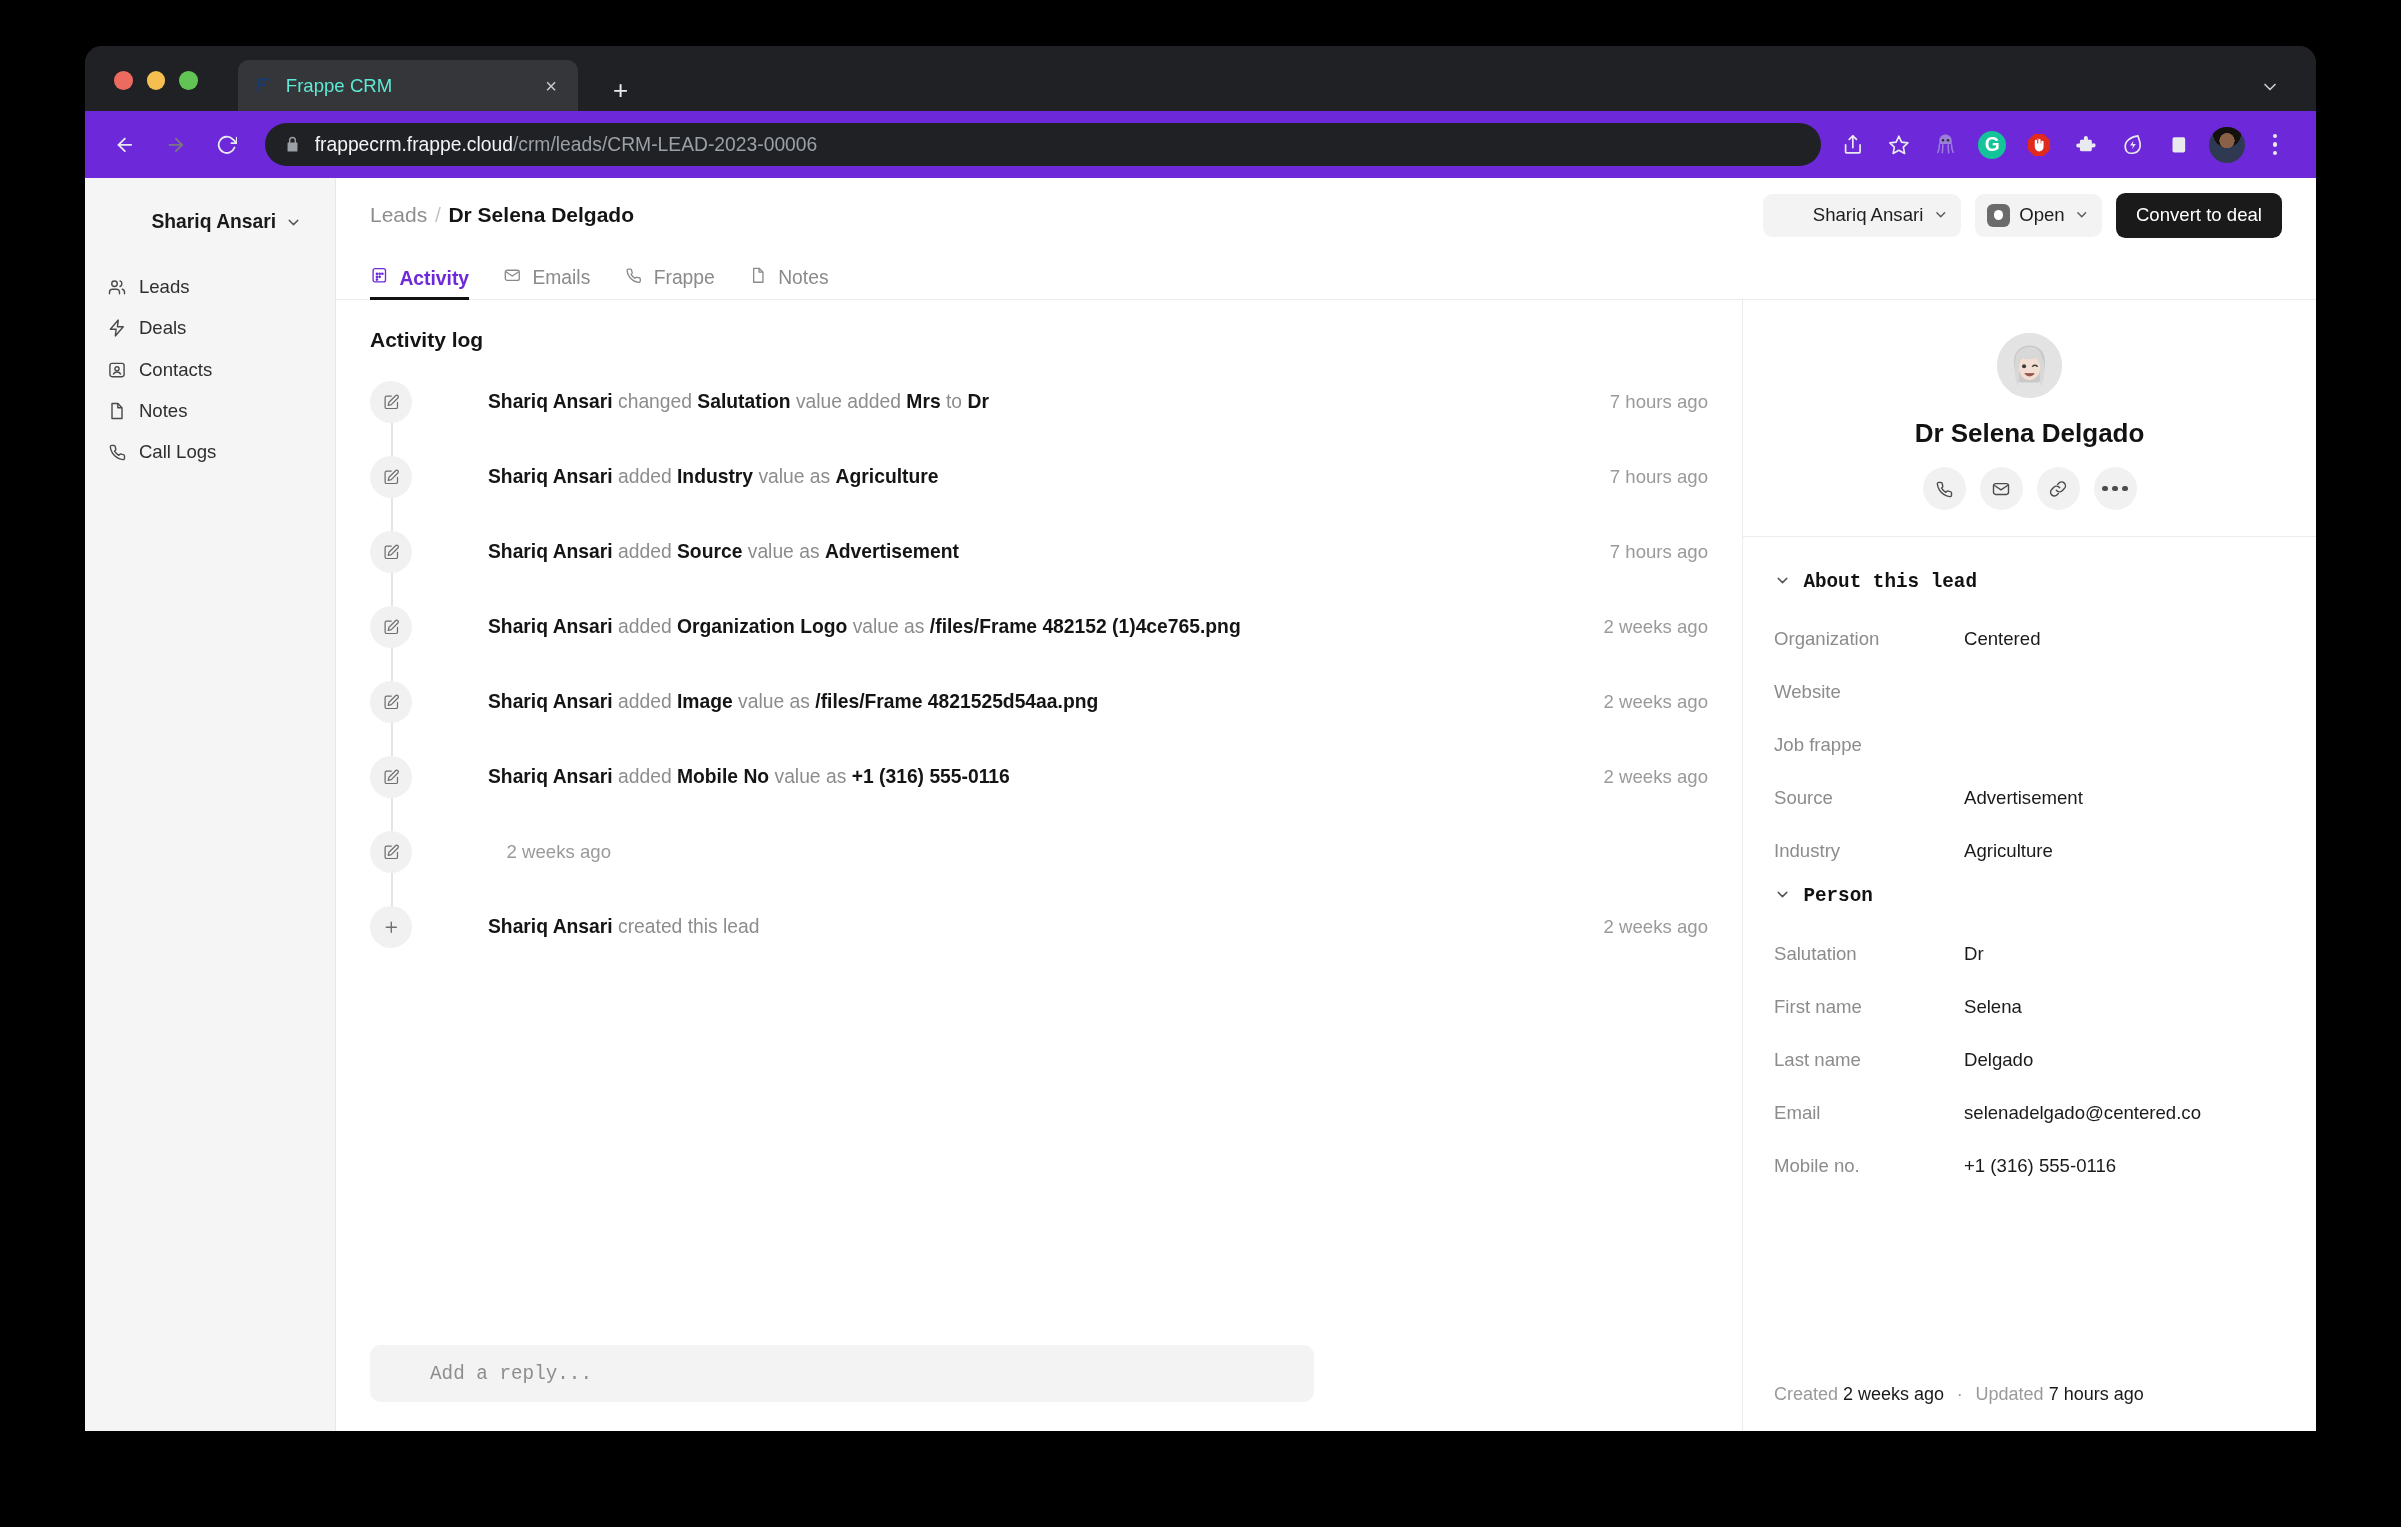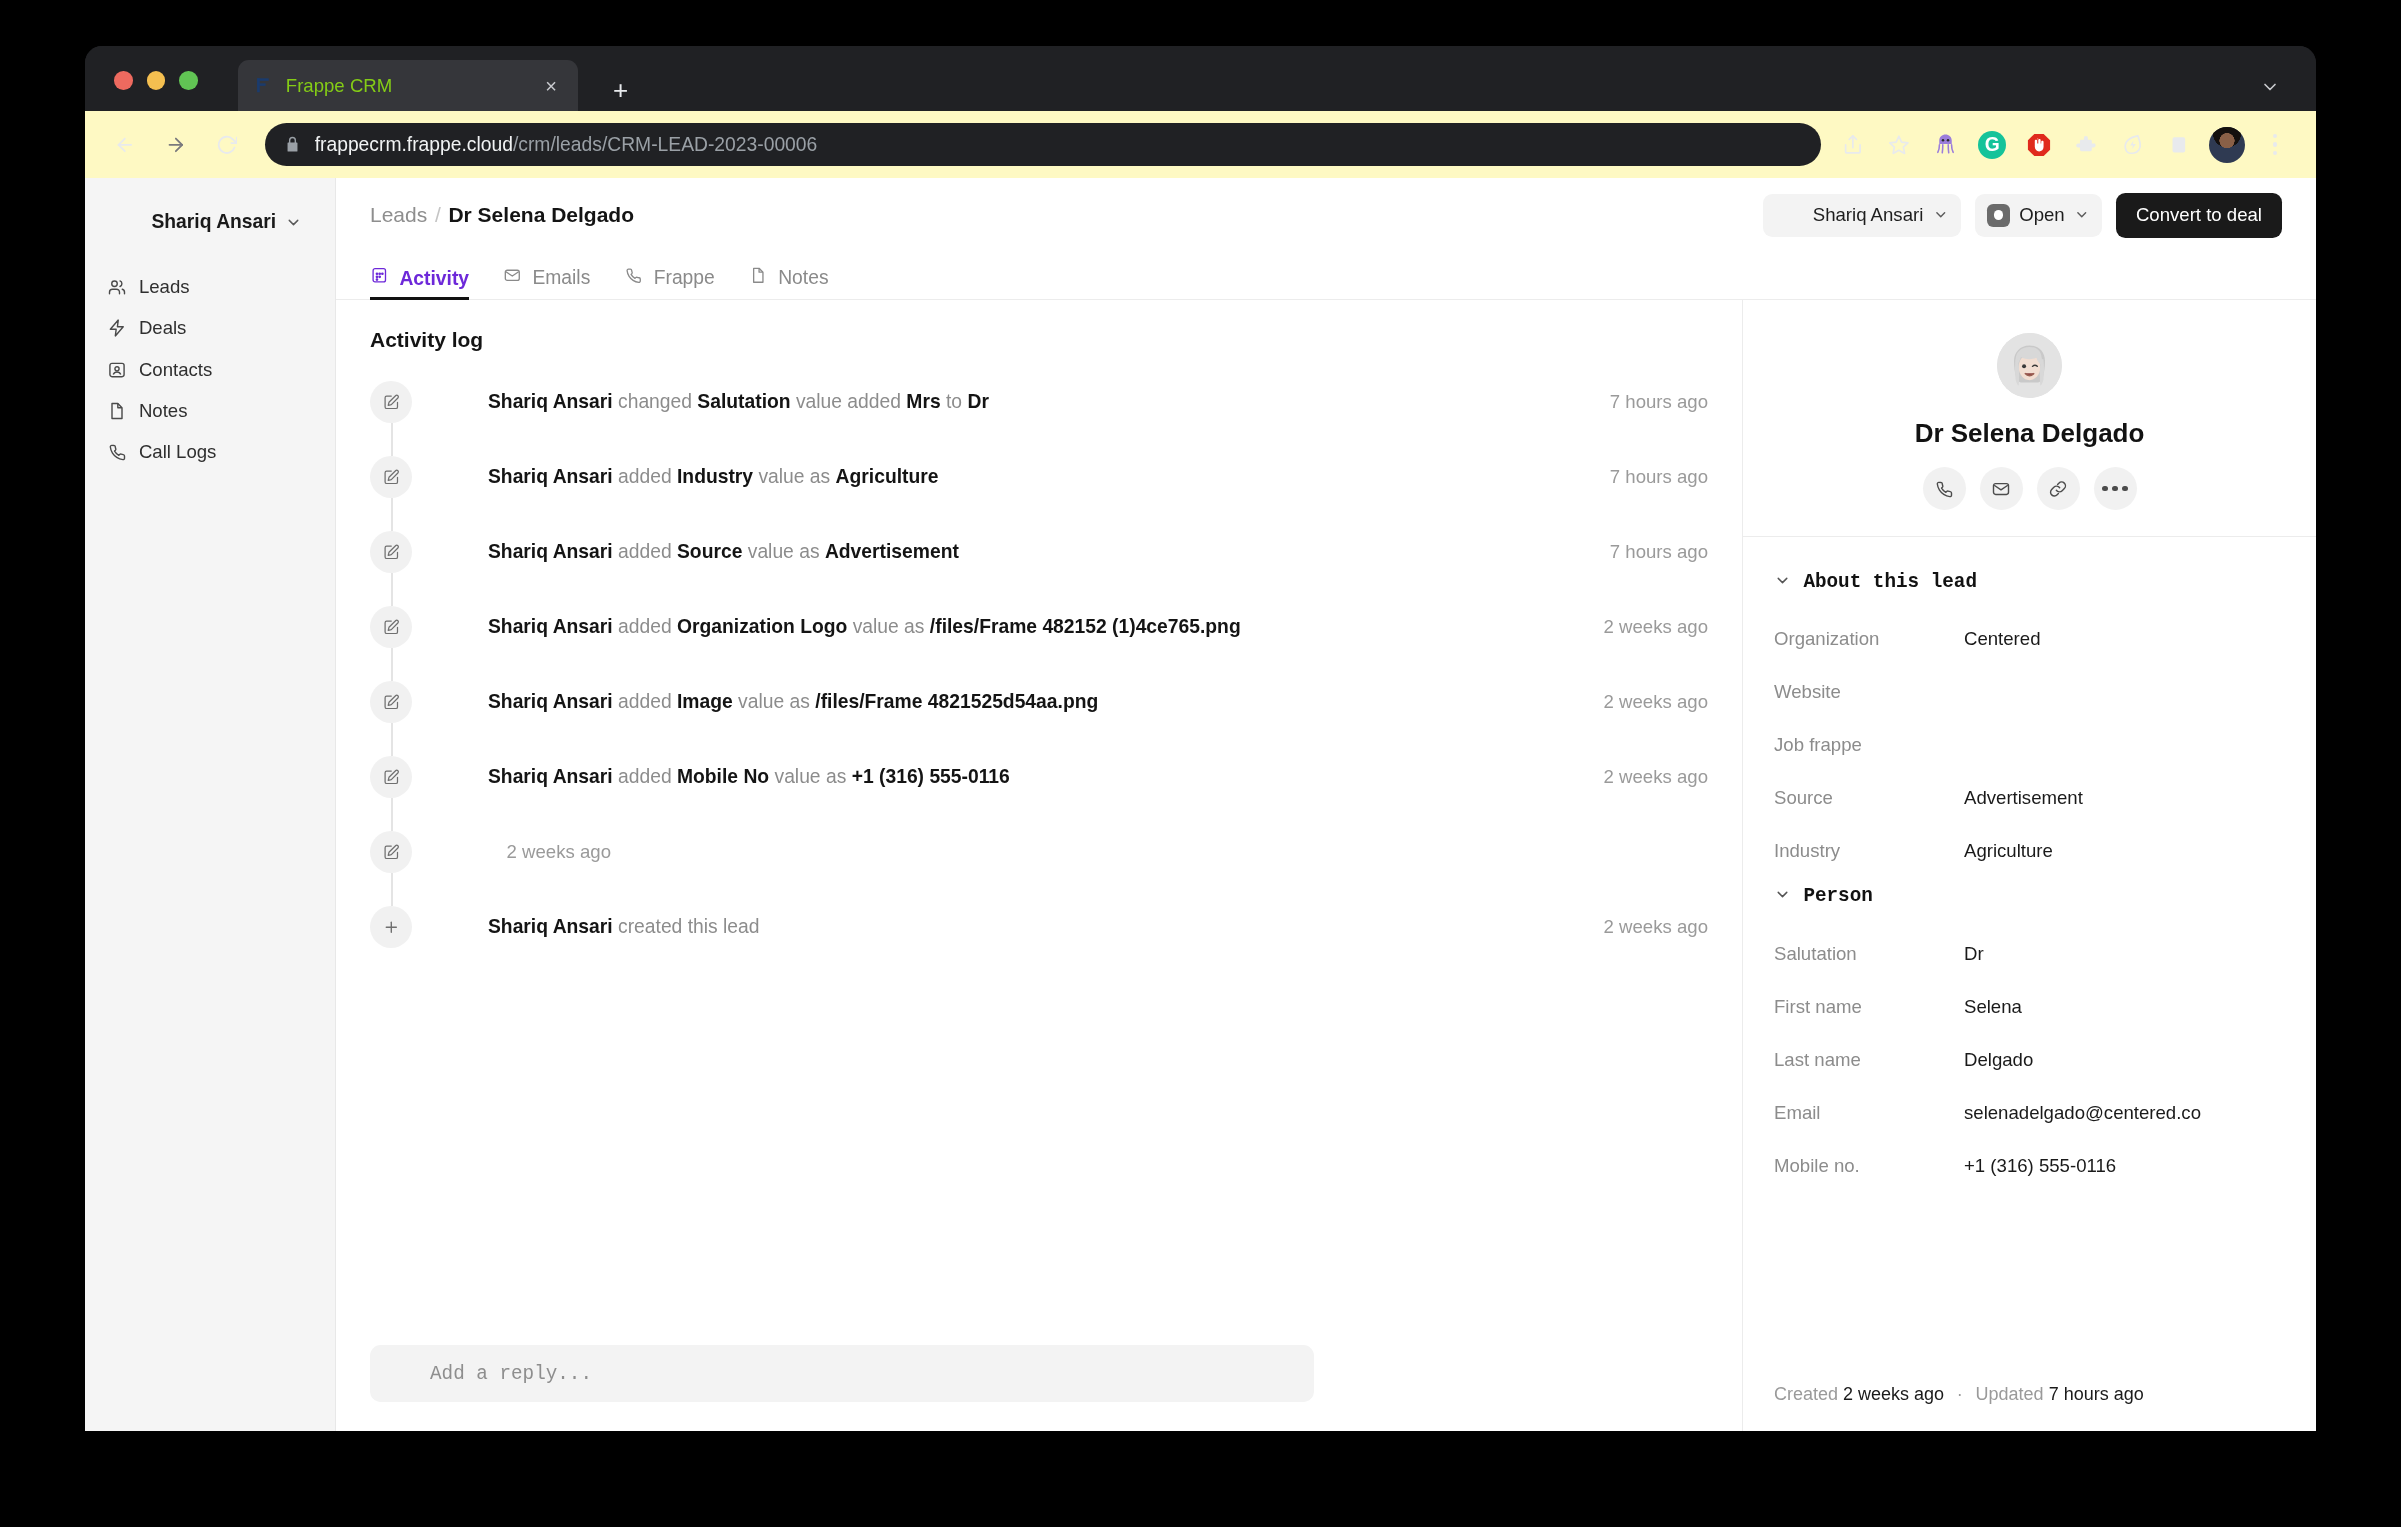--- a/index.html
+++ b/index.html
@@ -43,21 +43,21 @@
     display: flex; align-items: center;
     padding: 0 14px;
   }
   .tab-favicon {
     width: 23px; height: 23px;
     margin-right: 10.8px;
     display: flex; align-items: center; justify-content: center;
   }
   .tab-title {
     flex: 1;
-    color: #84cc16;
+    color: #5eead4;
     font-size: 18.6px;
     white-space: nowrap; overflow: hidden; text-overflow: ellipsis;
   }
   .tab-close {
     width: 26px; height: 26px;
     display: flex; align-items: center; justify-content: center;
     color: #c9cbcf; font-size: 20px; line-height: 1;
     border-radius: 50%;
   }
   .new-tab {
@@ -68,21 +68,21 @@
   }
   .tabstrip-chevron {
     position: absolute; right: 36px; top: 31px;
     color: #c9cbcf;
   }
 
   
   .toolbar {
     position: relative;
     height: 67px;
-    background: #fef9c3;
+    background: #6d28d9;
     display: flex; align-items: center;
     padding: 0 20px;
   }
   .nav-btn {
     width: 40px; height: 40px;
     margin-right: 10.8px;
     display: flex; align-items: center; justify-content: center;
     color: #e8eaed;
     border-radius: 50%;
   }

